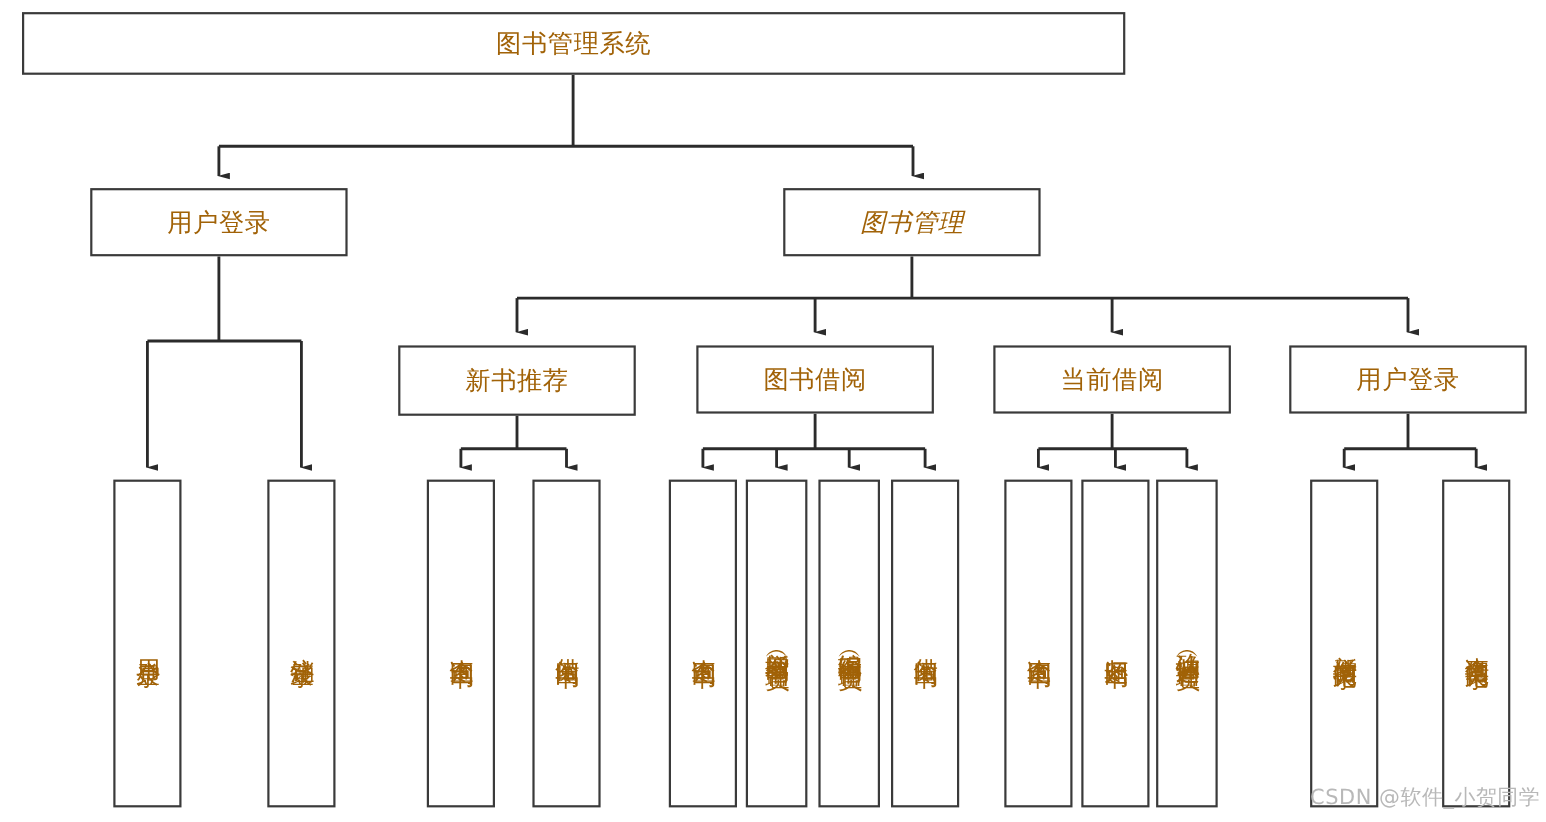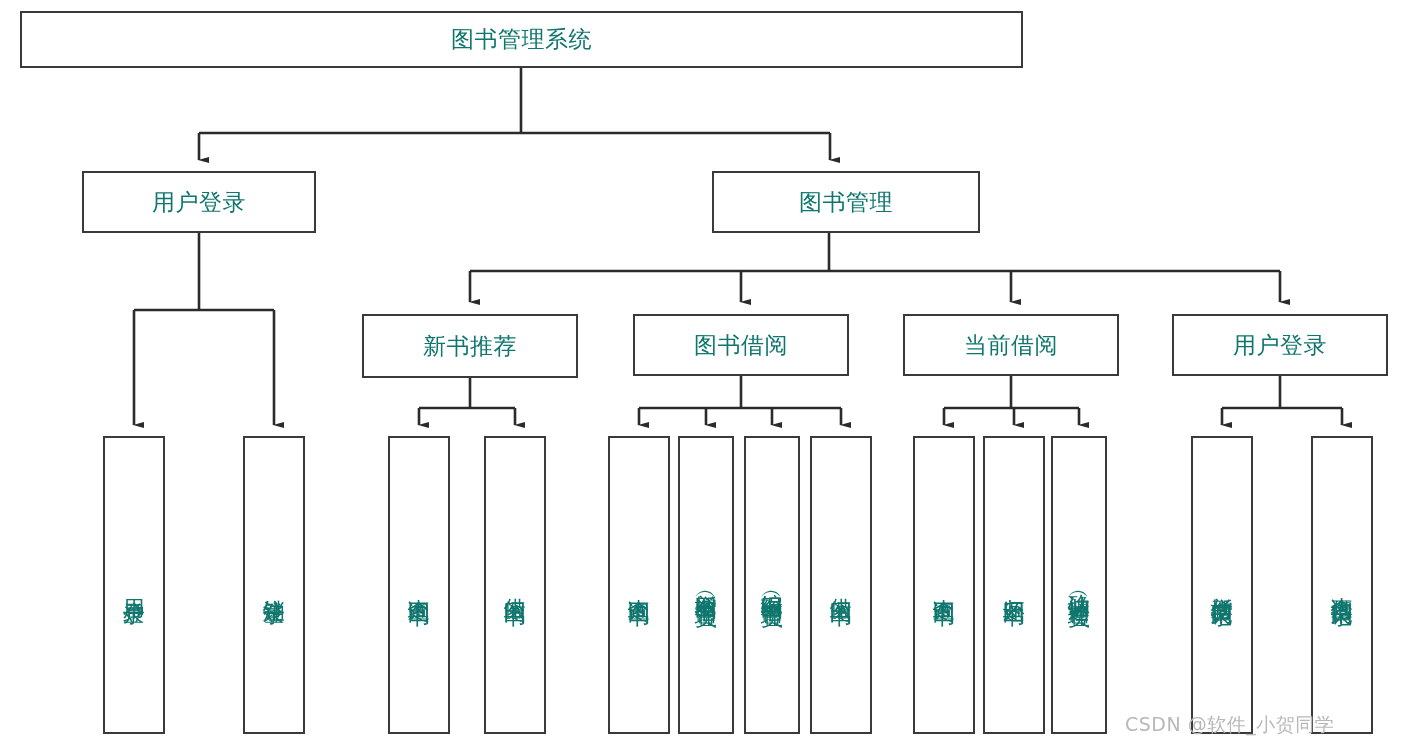--- a/index.html
+++ b/index.html
@@ -26,21 +26,21 @@
     pointer-events: none;
   }
   .node {
     position: absolute;
     box-sizing: border-box;
     border: 2.5px solid #3a3a3a;
     background: #ffffff;
     display: flex;
     align-items: center;
     justify-content: center;
-    color: #0f766e;
+    color: #a16207;
   }
   .node.horiz {
     font-size: 23px;
     letter-spacing: 0.5px;
   }
   .node.vert {
     writing-mode: vertical-rl;
     text-orientation: upright;
     font-size: 22px;
     line-height: 1.16;
@@ -54,21 +54,21 @@
     display: block;
   }
   .node.vert .label {
     writing-mode: vertical-rl;
     text-orientation: upright;
     white-space: normal;
     max-height: 100%;
   }
   #watermark {
     position: absolute;
-    left: 1125px;
+    left: 1191px;
     top: 712px;
     font-size: 19px;
     color: #b8b8b8;
     white-space: nowrap;
     letter-spacing: 0.5px;
   }
 </style>
 </head>
 <body>
 
@@ -124,21 +124,21 @@
     </g>
   </svg>
 
   <div class="node horiz" style="left:20px; top:11px; width:1003px; height:57px;">
     <span class="label">图书管理系统</span>
   </div>
 
   <div class="node horiz" style="left:82px; top:171px; width:234px; height:62px;">
     <span class="label">用户登录</span>
   </div>
-  <div class="node horiz" style="left:712px; top:171px; width:268px; height:62px;">
+  <div class="node horiz" style="left:712px; top:171px; width:234px; height:62px;font-style:italic;">
     <span class="label">图书管理</span>
   </div>
 
   <div class="node horiz" style="left:362px; top:314px; width:216px; height:64px;">
     <span class="label">新书推荐</span>
   </div>
   <div class="node horiz" style="left:633px; top:314px; width:216px; height:62px;">
     <span class="label">图书借阅</span>
   </div>
   <div class="node horiz" style="left:903px; top:314px; width:216px; height:62px;">

